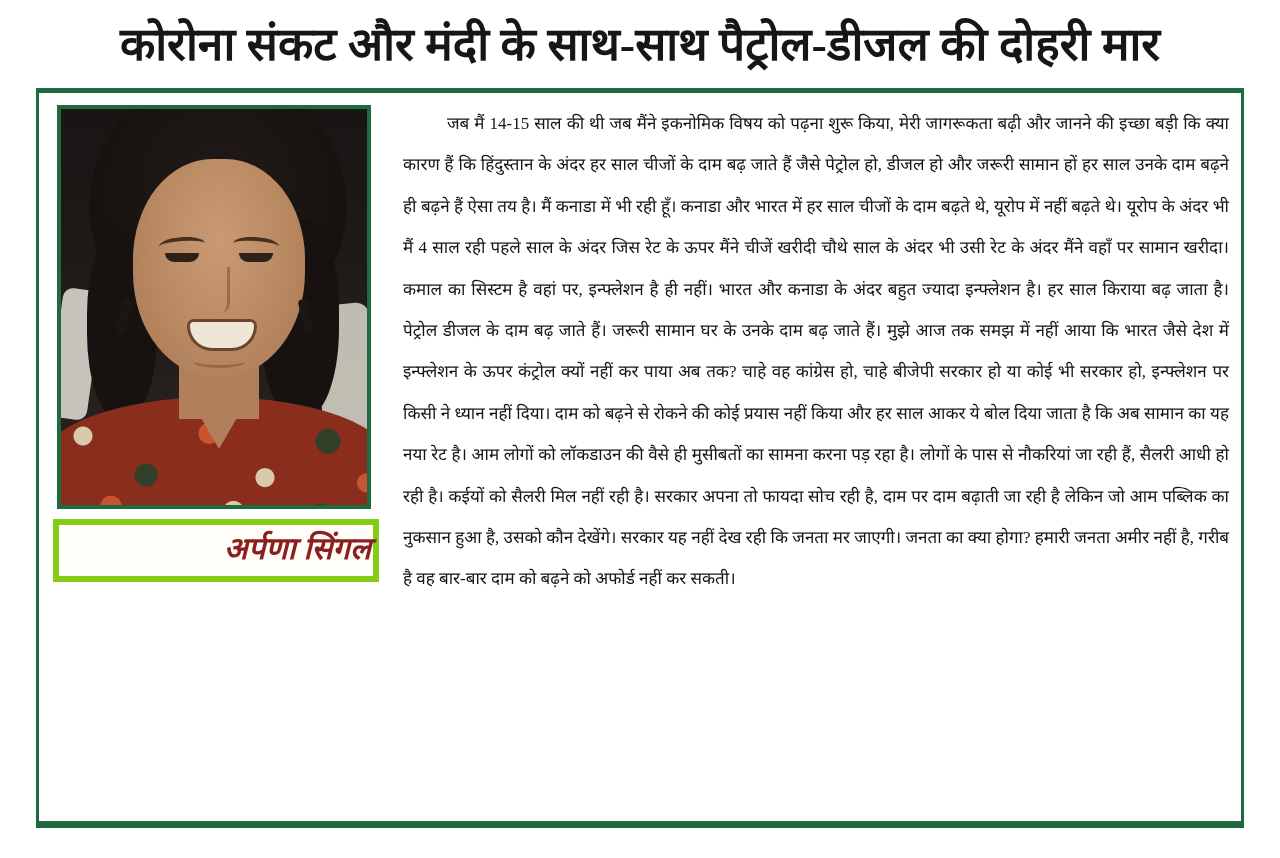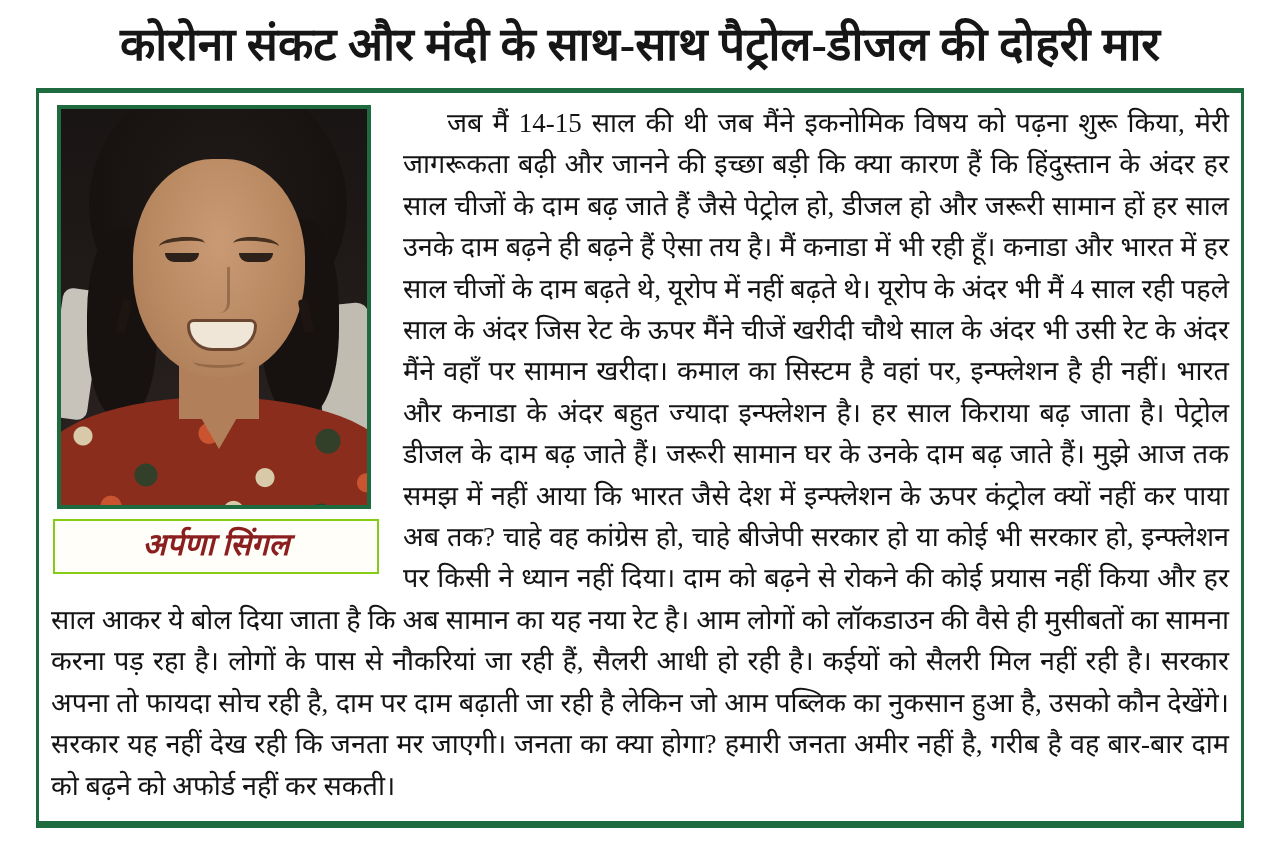--- a/index.html
+++ b/index.html
@@ -72,34 +72,34 @@
       radial-gradient(circle at 82% 34%,#32402a 0 12px,transparent 13px),
       radial-gradient(circle at 93% 66%,#c9542f 0 9px,transparent 10px),
       radial-gradient(circle at 20% 84%,#c9542f 0 10px,transparent 11px),
       radial-gradient(circle at 55% 88%,#d8c9a8 0 10px,transparent 11px),
       radial-gradient(circle at 80% 90%,#32402a 0 10px,transparent 11px);
   }
   .dress-v{position:absolute;left:128px;top:288px;width:60px;height:52px;background:#b1805a;clip-path:polygon(0 0,100% 0,50% 100%);}
   
   .caption-box{
     box-sizing:border-box;width:326px;margin-top:10px;
-    border:2px solid #84cc16;background:#fffef9;
-    text-align:center;padding:4px 2px 7px 2px;
+    border:6px solid #84cc16;background:#fffef9;
+    text-align:right;padding:4px 2px 7px 2px;
   }
   .author-name{
     font-size:31px;font-weight:700;font-style:italic;color:#8b1e1e;line-height:40px;
     white-space:nowrap;
   }
   .author-designation{
     font-size:21px;font-weight:700;font-style:italic;color:#2b2b63;line-height:30px;
     white-space:nowrap;
   }
   
   .article-text{
-    font-size:27px;line-height:41.4px;color:#141414;
+    font-size:17px;line-height:41.4px;color:#141414;
     text-align:justify;text-indent:44px;margin:0;
   }
 </style>
 </head>
 <body>
 
 <div class="headline">कोरोना संकट और मंदी के साथ-साथ पैट्रोल-डीजल की दोहरी मार</div>
 
 <div class="article-box">
   <div class="article-inner">

